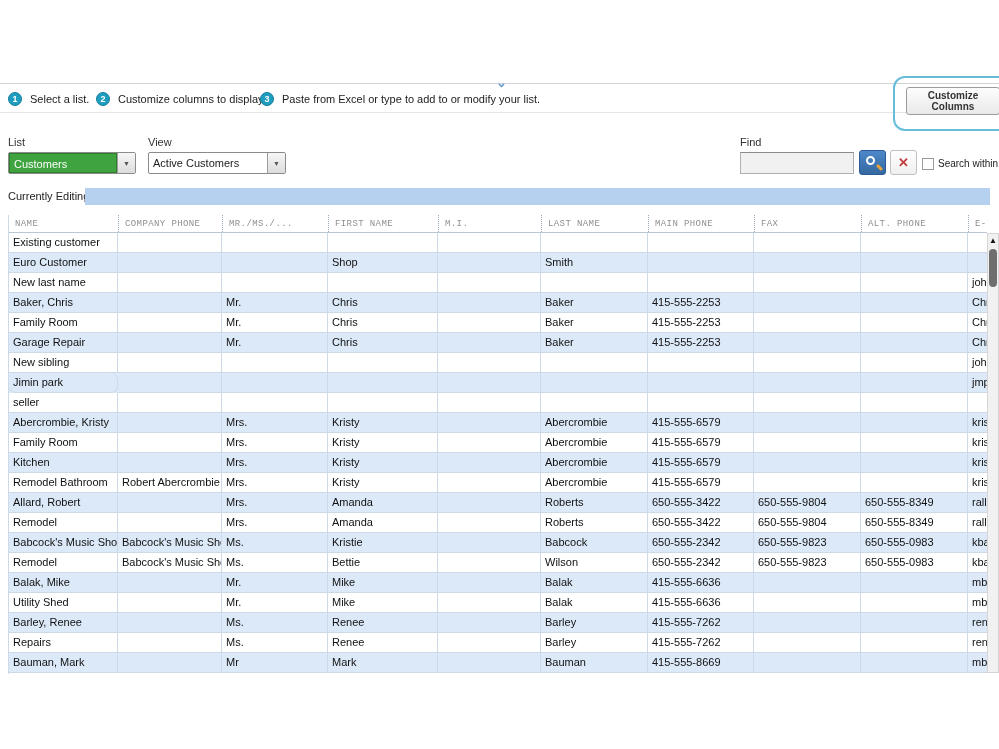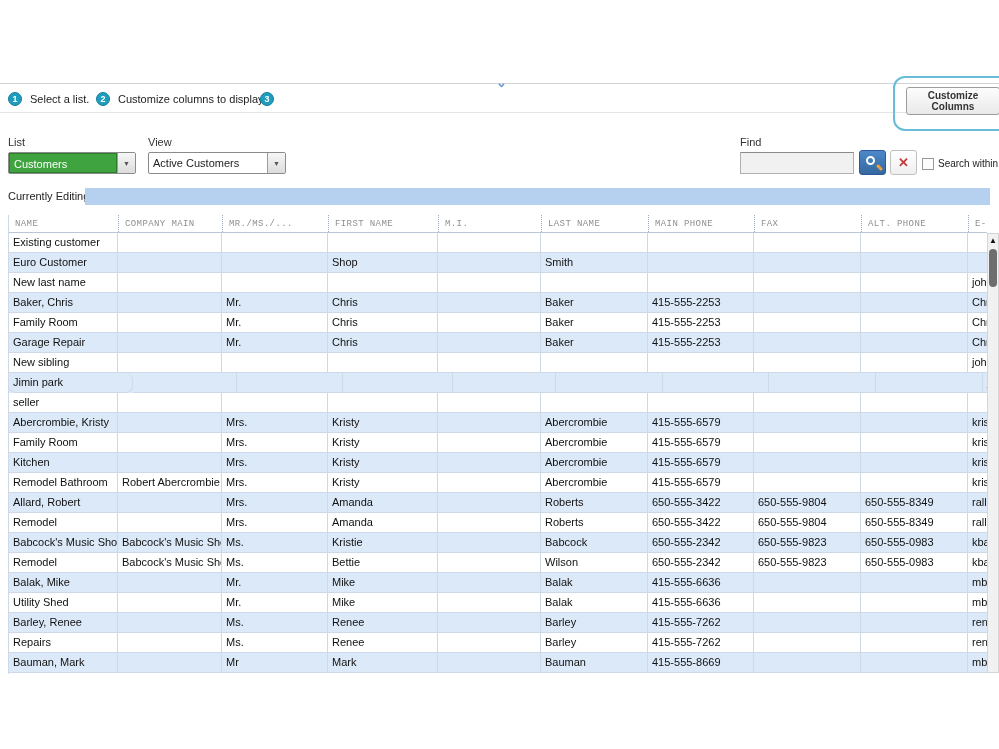--- a/index.html
+++ b/index.html
@@ -78,20 +78,21 @@
     <div class="step" style="left:8px;">
       <span class="step-circle">1</span>
       <span class="step-label">Select a list.</span>
     </div>
     <div class="step" style="left:96px;">
       <span class="step-circle">2</span>
       <span class="step-label">Customize columns to display.</span>
     </div>
     <div class="step" style="left:260px;">
       <span class="step-circle">3</span>
+      <span class="step-label">Paste from Excel or type to add to or modify your list.</span>
     </div>
     <span class="chevron">⌄</span>
   </div>
 
   <div class="callout">
     <button class="cc-btn">Customize Columns</button>
   </div>
 
   <span class="flabel" style="left:8px; top:136px;">List</span>
   <div class="select" style="left:8px; top:152px; width:128px;">
@@ -115,21 +116,21 @@
   </button>
   <span class="checkbox"></span>
   <span class="cb-label">Search within results</span>
 
   <span class="editing-label">Currently Editing:</span>
   <div class="editing-bar"></div>
 
   <div class="table">
     <div class="thead" id="thead">
         <div class="hcell" style="width: 109px;">NAME</div>
-        <div class="hcell dotted" style="width: 104px;">COMPANY MAIN</div>
+        <div class="hcell dotted" style="width: 104px;">COMPANY PHONE</div>
         <div class="hcell dotted" style="width: 106px;">MR./MS./...</div>
         <div class="hcell dotted" style="width: 110px;">FIRST NAME</div>
         <div class="hcell dotted" style="width: 103px;">M.I.</div>
         <div class="hcell dotted" style="width: 107px;">LAST NAME</div>
         <div class="hcell dotted" style="width: 106px;">MAIN PHONE</div>
         <div class="hcell dotted" style="width: 107px;">FAX</div>
         <div class="hcell dotted" style="width: 107px;">ALT. PHONE</div>
         <div class="hcell dotted" style="width: 40px;">E-MAIL</div>
       </div>
     <div id="tbody">
@@ -211,21 +212,21 @@
           <div class="tcell" style="width: 106px;"></div>
           <div class="tcell" style="width: 110px;"></div>
           <div class="tcell" style="width: 103px;"></div>
           <div class="tcell" style="width: 107px;"></div>
           <div class="tcell" style="width: 106px;"></div>
           <div class="tcell" style="width: 107px;"></div>
           <div class="tcell" style="width: 107px;"></div>
           <div class="tcell" style="width: 40px;">joho</div>
         </div>
         <div class="trow alt">
-          <div class="tcell" style="width: 124px; border-radius: 7px;">Jimin park</div>
+          <div class="tcell" style="width: 109px; border-radius: 7px;">Jimin park</div>
           <div class="tcell" style="width: 104px;"></div>
           <div class="tcell" style="width: 106px;"></div>
           <div class="tcell" style="width: 110px;"></div>
           <div class="tcell" style="width: 103px;"></div>
           <div class="tcell" style="width: 107px;"></div>
           <div class="tcell" style="width: 106px;"></div>
           <div class="tcell" style="width: 107px;"></div>
           <div class="tcell" style="width: 107px;"></div>
           <div class="tcell" style="width: 40px;">jmp</div>
         </div>

